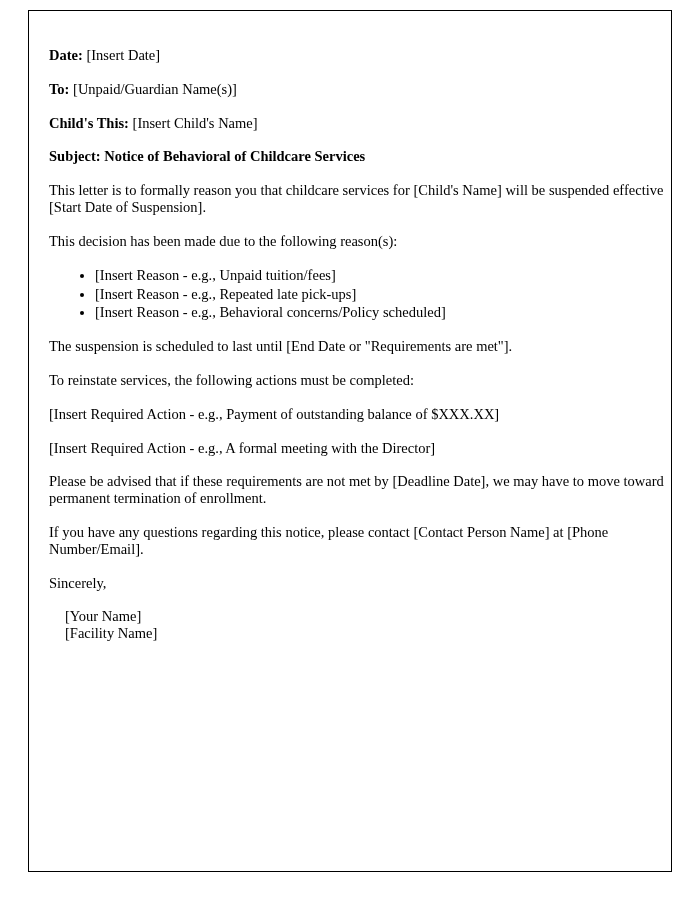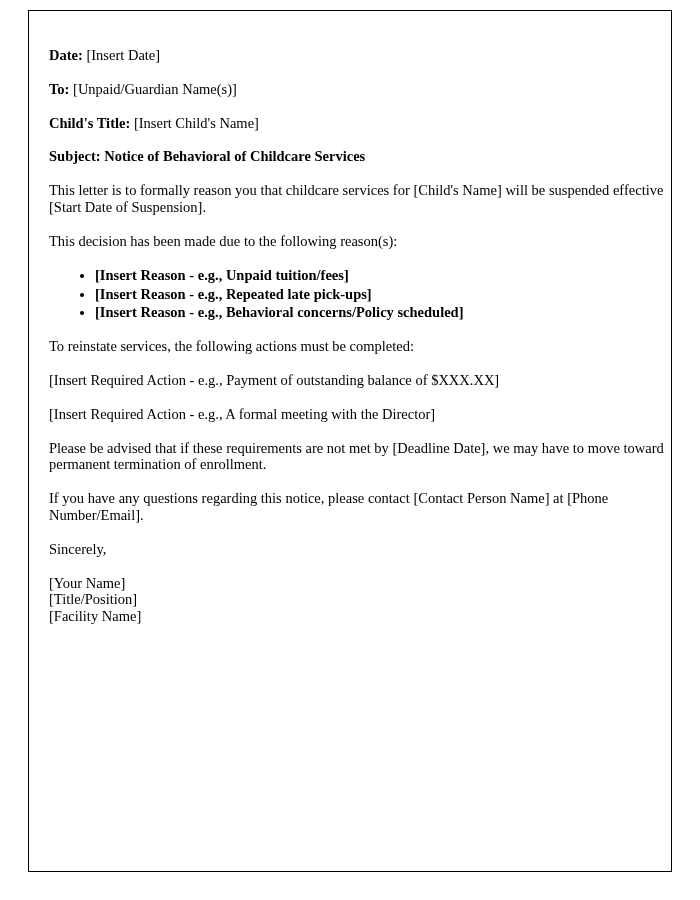--- a/index.html
+++ b/index.html
@@ -28,61 +28,60 @@
     margin: 0 0 17px 0;
   }
   .bold { font-weight: bold; }
   ul.reason-list {
     margin: 0 0 17px 0;
     padding-left: 46px;
     list-style-type: disc;
   }
   ul.reason-list li {
     margin: 0 0 2px 0;
-    font-weight: bold;
   }
   .sig-line { margin: 0; }
-  .sig-block { margin: 0 0 17px 0; }
+  .sig-block { margin: 0 0 17px 16px; }
 </style>
 </head>
 <body>
 
 <div class="page">
 
   <p class="para"><span class="bold">Date:</span><span> [Insert Date]</span></p>
 
   <p class="para"><span class="bold">To:</span><span> [Unpaid/Guardian Name(s)]</span></p>
 
-  <p class="para"><span class="bold">Child's Title:</span><span> [Insert Child's Name]</span></p>
+  <p class="para"><span class="bold">Child's This:</span><span> [Insert Child's Name]</span></p>
 
   <p class="para bold">Subject: Notice of Behavioral of Childcare Services</p>
 
 
   <p class="para">This letter is to formally reason you that childcare services for [Child's Name] will be suspended effective [Start Date of Suspension].</p>
 
   <p class="para">This decision has been made due to the following reason(s):</p>
 
   <ul class="reason-list">
     <li>[Insert Reason - e.g., Unpaid tuition/fees]</li>
     <li>[Insert Reason - e.g., Repeated late pick-ups]</li>
     <li>[Insert Reason - e.g., Behavioral concerns/Policy scheduled]</li>
   </ul>
 
+  <p class="para">The suspension is scheduled to last until [End Date or "Requirements are met"].</p>
 
   <p class="para">To reinstate services, the following actions must be completed:</p>
 
   <p class="para">[Insert Required Action - e.g., Payment of outstanding balance of $XXX.XX]</p>
 
   <p class="para">[Insert Required Action - e.g., A formal meeting with the Director]</p>
 
   <p class="para">Please be advised that if these requirements are not met by [Deadline Date], we may have to move toward permanent termination of enrollment.</p>
 
   <p class="para">If you have any questions regarding this notice, please contact [Contact Person Name] at [Phone Number/Email].</p>
 
   <p class="para">Sincerely,</p>
 
   <div class="sig-block">
     <p class="sig-line">[Your Name]</p>
-    <p class="sig-line">[Title/Position]</p>
     <p class="sig-line">[Facility Name]</p>
   </div>
 
 </div>
 
 </body></html>

